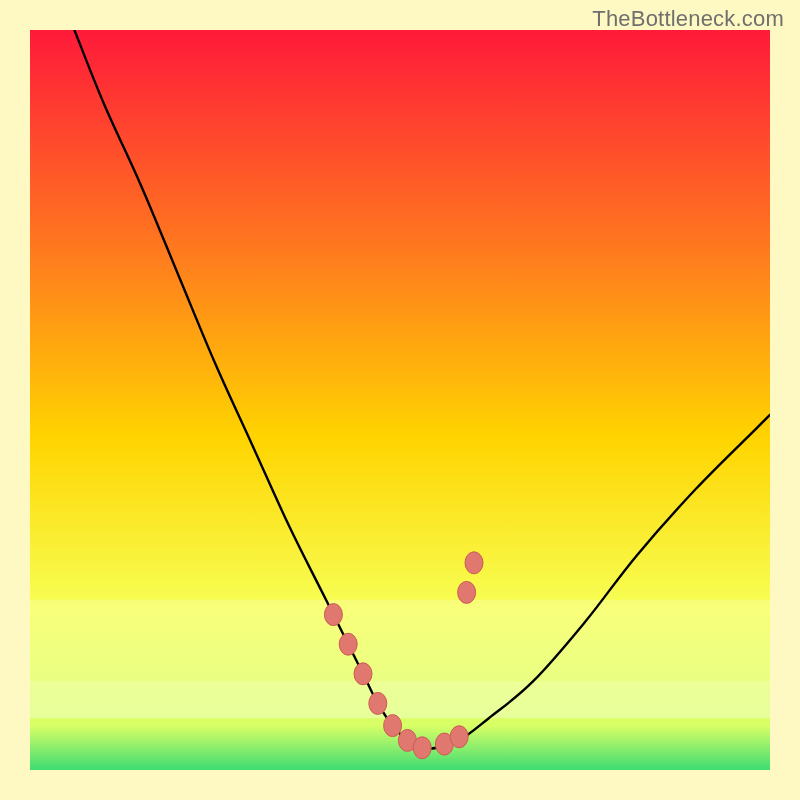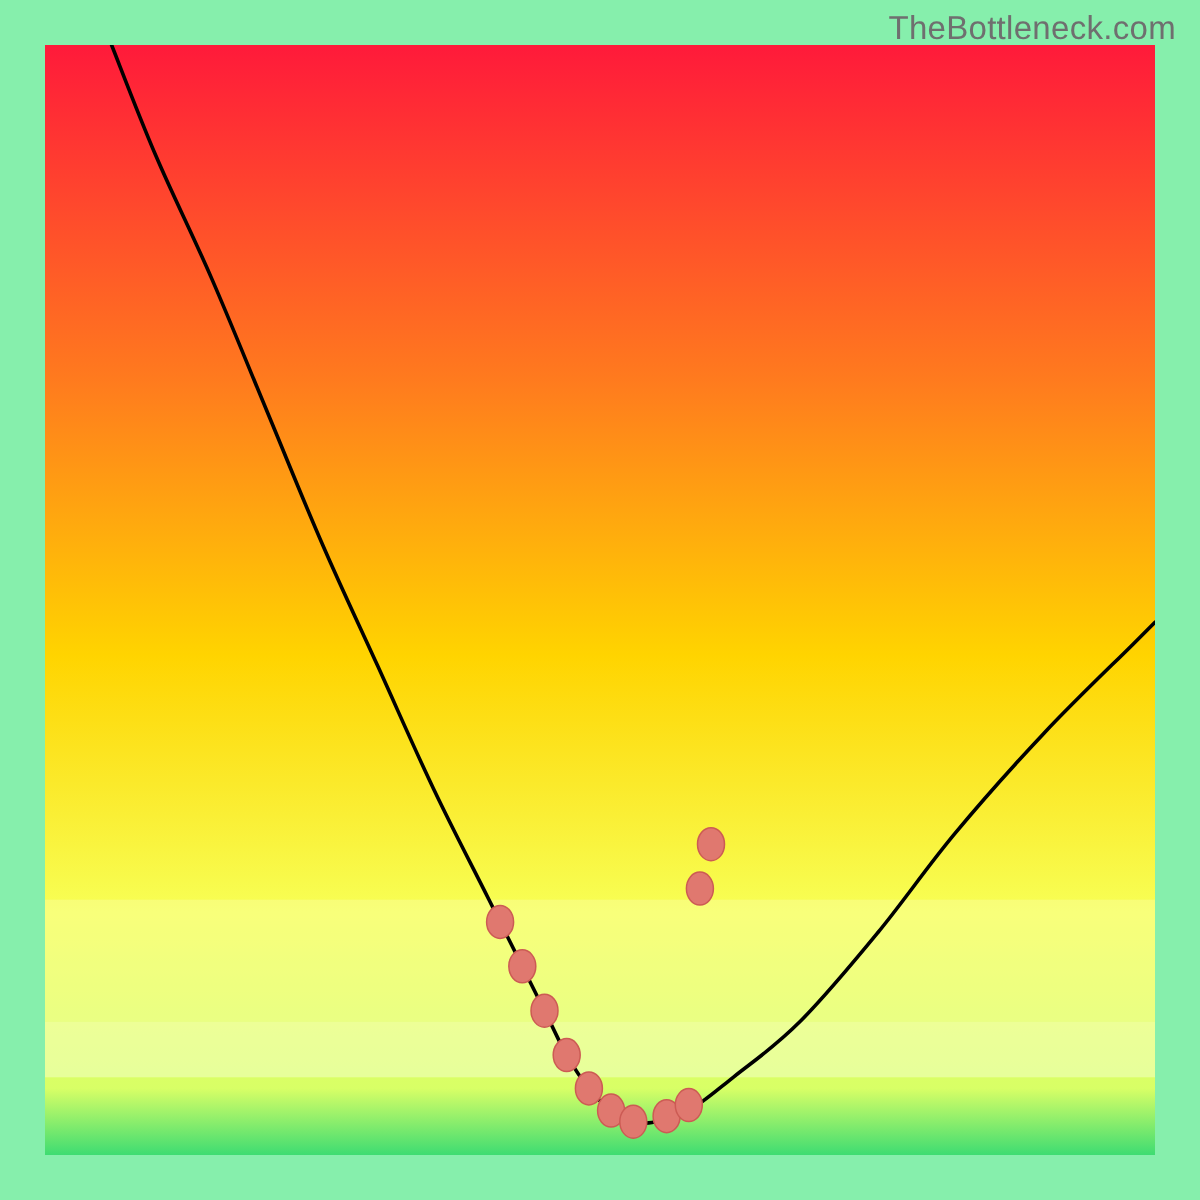--- a/index.html
+++ b/index.html
@@ -8,21 +8,21 @@
     width: 800px;
     height: 800px;
     background: #000;
     overflow: hidden;
     font-family: Arial, Helvetica, sans-serif;
   }
   .frame {
     position: absolute;
     left: 0; top: 0;
     width: 800px; height: 800px;
-    background: #86efac;
+    background: #fef9c3;
     text-decoration: underline;
   }
   .plot {
     position: absolute;
     left: 30px;
     top: 30px;
     width: 740px;
     height: 740px;
     overflow: hidden;
   }

